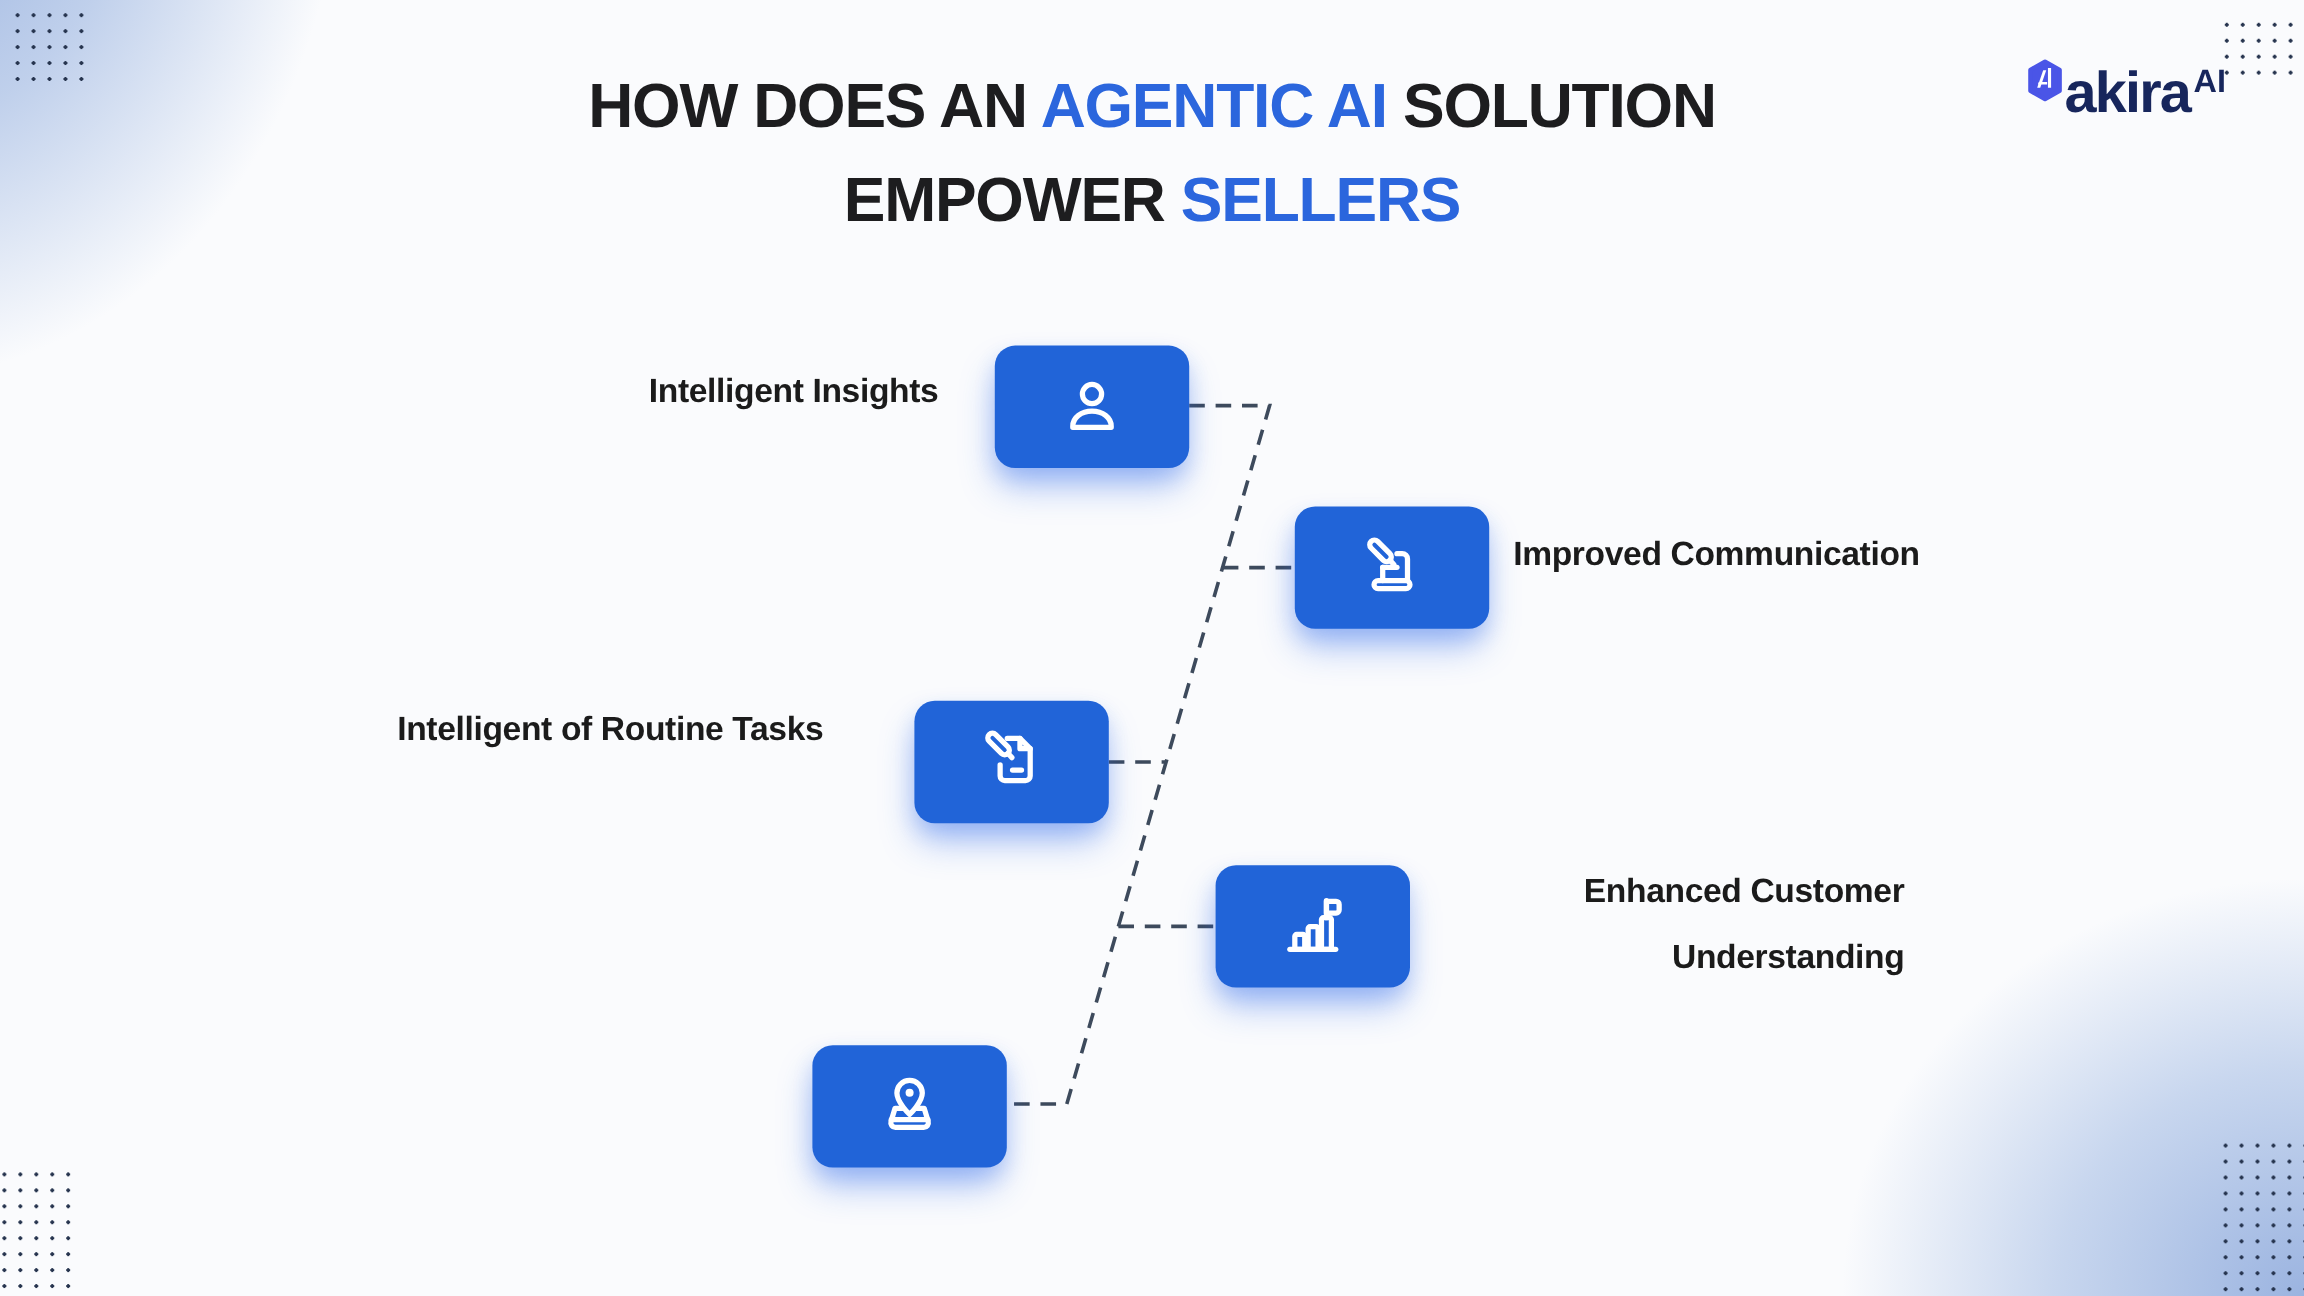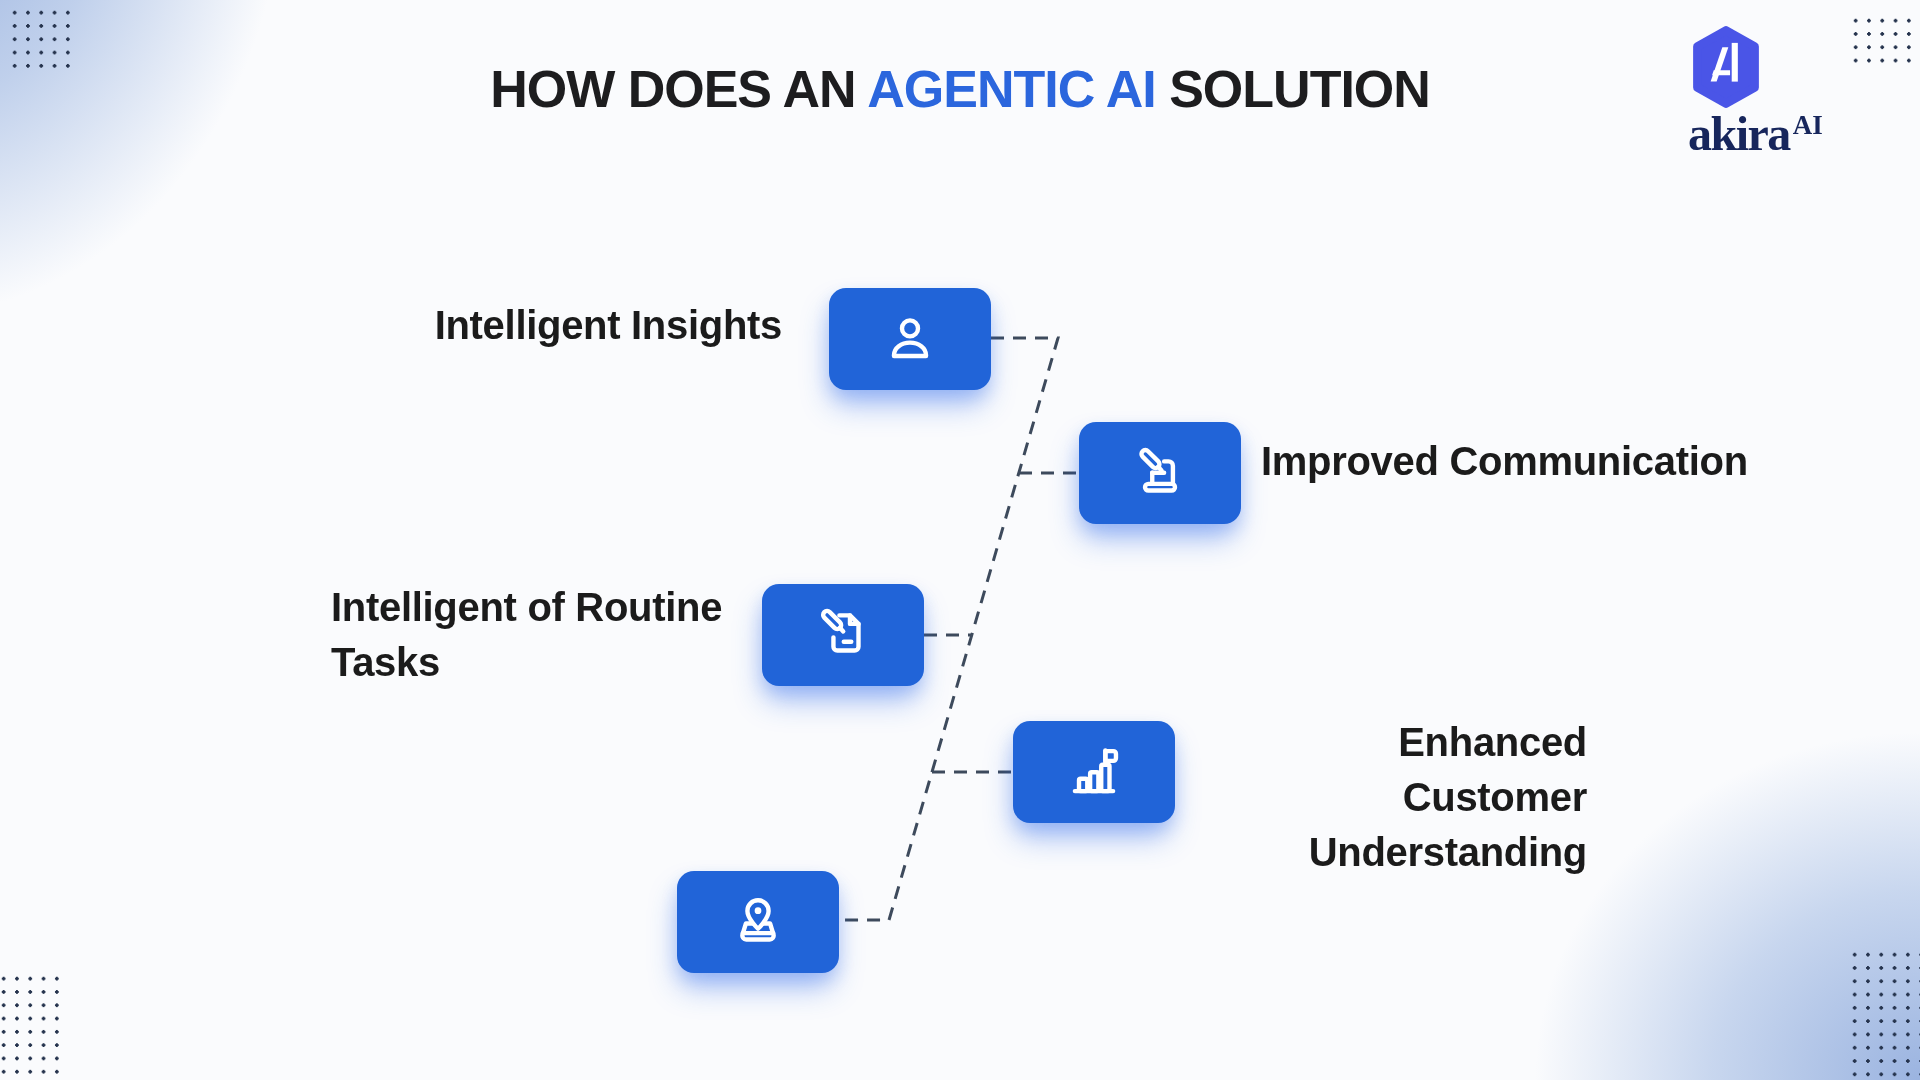--- a/index.html
+++ b/index.html
@@ -37,21 +37,21 @@
   
   .title{
     position:absolute;left:0;right:0;top:50px;margin:0;
     text-align:center;font-weight:700;font-size:52px;line-height:78px;
     letter-spacing:-1px;color:#1d1d1f;
   }
   .title .accent{color:#2b66dd;}
 
   
   .logo{position:absolute;left:1688px;top:26px;width:164px;
-    display:flex;flex-direction:column;align-items:flex-start;font-family:Liberation Serif, serif;}
+    display:flex;align-items:flex-end;}
   .logo-hex{display:block;}
   .logo-word{
     margin-top:2px;font-weight:700;font-size:48px;letter-spacing:-1.5px;
     color:#17265c;line-height:48px;white-space:nowrap;
   }
   .logo-sup{font-size:27px;letter-spacing:0;position:relative;top:-16px;left:3px;}
 
   
   .connectors{position:absolute;left:0;top:0;}
   .dash{
@@ -67,21 +67,21 @@
   }
   .box1{left:829px;top:288px;}
   .box2{left:1079px;top:422px;}
   .box3{left:762px;top:584px;}
   .box4{left:1013px;top:721px;}
   .box5{left:677px;top:871px;}
   .icon-box svg{display:block;}
 
   
   .label{
-    position:absolute;font-weight:700;font-size:40px;line-height:55px;
+    position:absolute;font-weight:700;font-size:28px;line-height:55px;
     letter-spacing:-0.3px;color:#1b1b1b;
   }
   .lbl1{right:1138px;top:298px;text-align:right;white-space:nowrap;}
   .lbl2{left:1261px;top:434px;white-space:nowrap;}
   .lbl3{left:331px;top:580px;width:420px;}
   .lbl4{left:1207px;top:715px;width:380px;text-align:right;}
   .lbl5{left:259px;top:860px;width:410px;}
 </style>
 </head>
 <body>
@@ -90,20 +90,21 @@
 
   <div class="corner-grad tl"></div>
   <div class="corner-grad br"></div>
   <div class="dots dots-tl"></div>
   <div class="dots dots-tr"></div>
   <div class="dots dots-bl"></div>
   <div class="dots dots-br"></div>
 
   <h1 class="title">
     <div class="tline"><span>HOW DOES AN </span><span class="accent">AGENTIC AI</span><span> SOLUTION</span></div>
+    <div class="tline"><span>EMPOWER </span><span class="accent">SELLERS</span></div>
   </h1>
 
   <div class="logo">
     <svg class="logo-hex" width="76" height="82" viewBox="0 0 52 56">
       <path d="M26 3 L45.5 14 V42 L26 53 L6.5 42 V14 Z" fill="#4a55e7" stroke="#4a55e7" stroke-width="6" stroke-linejoin="round"></path>
       <path d="M15.5 38 L23.5 14.5 L27.6 14.5 L19.6 38 Z" fill="#ffffff"></path>
       <path d="M17.6 30.2 L28.8 30.2 L28.8 33.6 L16.5 33.6 Z" fill="#ffffff"></path>
       <path d="M29.9 11.5 L34.1 11.5 L34.1 38 L29.9 38 Z" fill="#ffffff"></path>
     </svg>
     <div class="logo-word"><span>akira</span><span class="logo-sup">AI</span></div>

